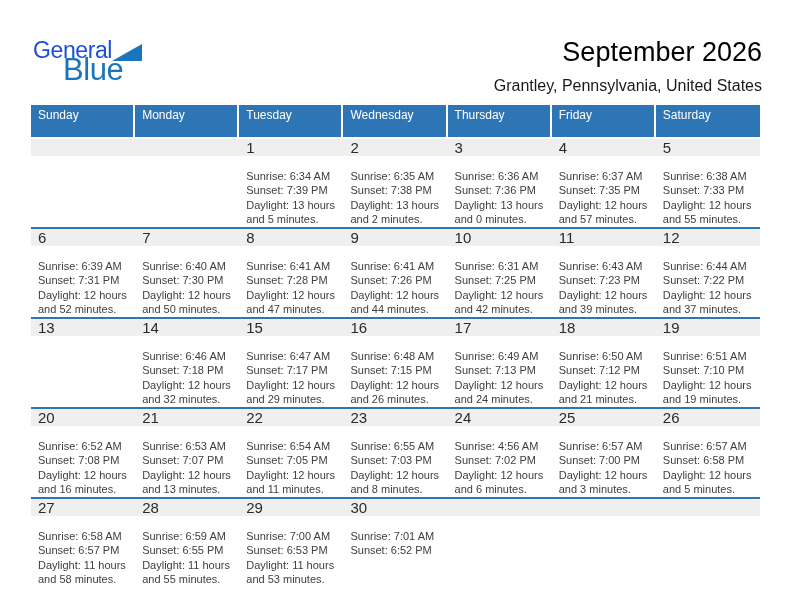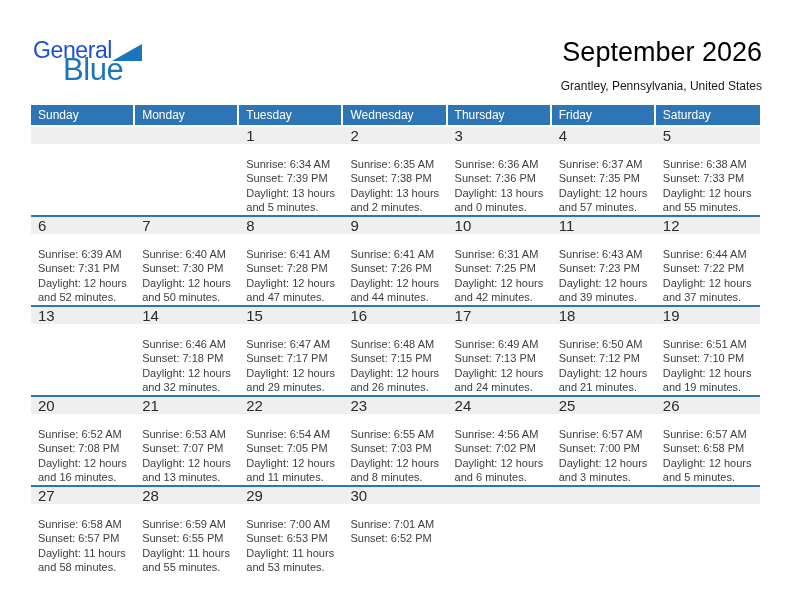--- a/index.html
+++ b/index.html
@@ -11,25 +11,25 @@
   
   .logo{position:absolute;left:33px;top:38px;width:115px;height:48px;}
   .logo-general{position:absolute;left:0;top:0;font-size:23px;line-height:24px;
     color:#1d4ed8;letter-spacing:-0.4px;}
   .logo-triangle{position:absolute;left:79px;top:6px;width:30px;height:17px;}
   .logo-blue{position:absolute;left:30px;top:20px;font-size:31px;line-height:24px;
     color:var(--logo-blue);letter-spacing:-0.4px;}
   
   .page-title{position:absolute;right:30px;top:38px;font-size:27px;line-height:28px;
     color:#000000;text-align:right;}
-  .page-subtitle{position:absolute;right:30px;top:77px;font-size:12px;line-height:18px;
+  .page-subtitle{position:absolute;right:30px;top:77px;font-size:16px;line-height:18px;
     color:#1a1a1a;text-align:right;}
   
   .calendar{position:absolute;left:31px;top:105px;width:729px;}
-  .hrow{display:grid;grid-template-columns:repeat(7,1fr);height:20px;}
+  .hrow{display:grid;grid-template-columns:repeat(7,1fr);height:32px;}
   .hcell{background:var(--header-bg);color:#ffffff;font-size:12px;line-height:20px;
     padding-left:7px;box-sizing:border-box;overflow:hidden;white-space:nowrap;}
   .hcell:not(:last-child){border-right:2px solid #ffffff;}
   .wrow{display:grid;grid-template-columns:repeat(7,1fr);height:90px;
     box-sizing:border-box;border-top:2px solid transparent;}
   .wrow.sep{border-top:2px solid var(--row-divider);}
   .cell{box-sizing:border-box;overflow:hidden;}
   .num{height:17px;background:var(--day-strip-bg);font-size:15px;line-height:17px;
     padding-left:7px;color:#2b2b2b;}
   .details{padding:13px 2px 0 7px;font-size:11px;line-height:14.4px;color:#3e3e3e;}

